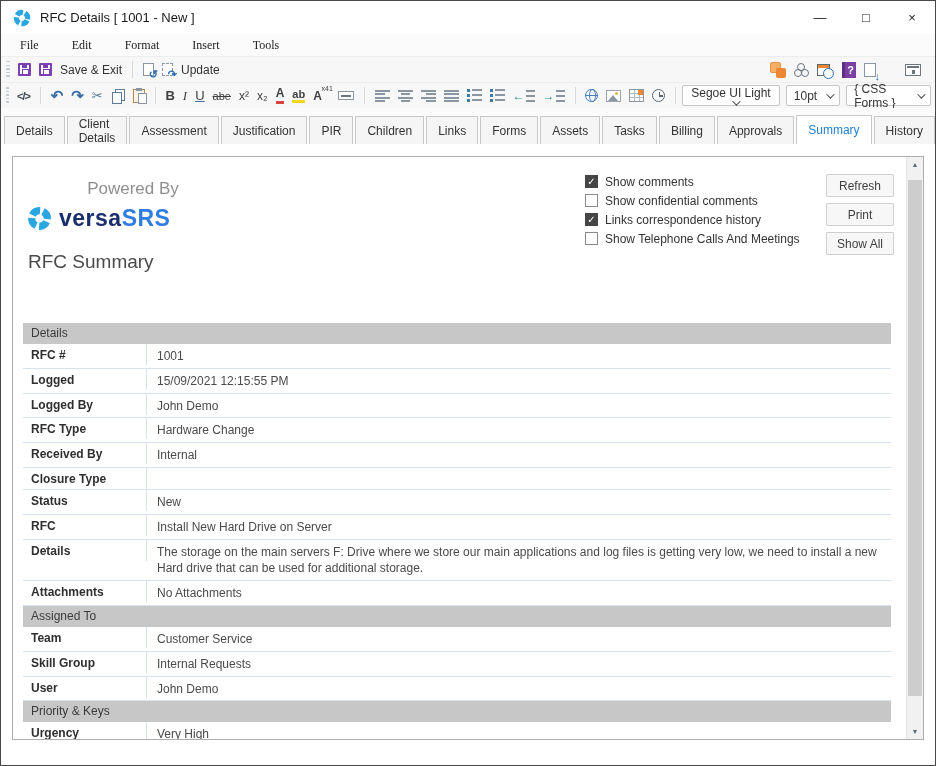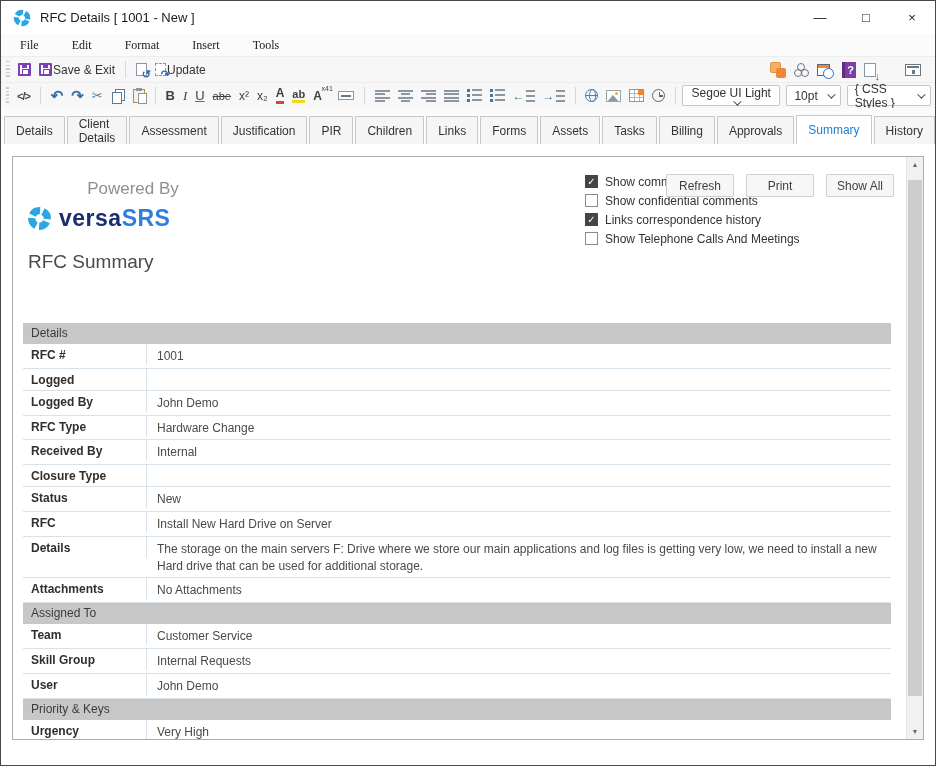--- a/index.html
+++ b/index.html
@@ -18,21 +18,21 @@
   
   .menubar { height:22px; background:#FBFBFB; display:flex; align-items:center; padding-left:12px; flex:0 0 auto;font-family:Liberation Serif, serif; }
   .menu-item { font-size:12px; color:#222; padding:3px 14px 3px 7px; margin-right:12px; }
 
   
   .toolbar { height:26px; background:#F7F7F7; border-top:1px solid #EDEDED; display:flex;
              align-items:center; padding:0 4px; flex:0 0 auto; }
   .grip { width:4px; height:18px; margin:0 4px 0 1px;
           background:repeating-linear-gradient(to bottom,#C2CCD5 0 1.5px,transparent 1.5px 3.6px); }
   .sep { width:1px; height:17px; background:#D8D8D8; margin:0 6px; }
-  .tb-btn { display:flex; align-items:center; gap:1px; padding:2px 4px; border-radius:2px; }
+  .tb-btn { display:flex; align-items:center; gap:8px; padding:2px 4px; border-radius:2px; }
   .tb-label { font-size:12px; color:#333; white-space:nowrap; }
   .spacer { flex:1; }
 
   
   .floppy { width:13px; height:13px; border:2px solid #7C3FB5; border-radius:1px; position:relative; background:#fff; }
   .floppy::before { content:""; position:absolute; top:-1px; left:2px; width:5px; height:4px; background:#7C3FB5; }
   .floppy::after  { content:""; position:absolute; bottom:0; left:2px; width:5px; height:4px;
                     border:1px solid #7C3FB5; border-bottom:none; }
   .page { width:11px; height:13px; border:1px solid #8A97A3; background:#fff; position:relative; }
   .page .ovr { position:absolute; right:-5px; bottom:-5px; color:#2B6CB8; font-size:11px; font-weight:bold; line-height:1; }
@@ -124,21 +124,21 @@
   .brand-srs { font-size:23px; font-weight:800; color:#2F7DE1; letter-spacing:.5px; }
   .page-title { position:absolute; top:94px; left:15px; font-size:19px; color:#4A4A4A; font-weight:400; }
 
   .options { position:absolute; top:15px; left:572px; }
   .opt-row { display:flex; align-items:center; height:19px; }
   .cbx { width:13px; height:13px; border:1px solid #8A8A8A; background:#FFF; margin-right:7px;
          display:flex; align-items:center; justify-content:center; font-size:10px; color:#FFF; flex:0 0 auto; }
   .cbx.checked { background:#454545; border-color:#454545; }
   .opt-label { font-size:12px; color:#333; }
 
-  .action-buttons { position:absolute; top:17px; right:29px; display:flex; flex-direction:row; gap:12px; }
+  .action-buttons { position:absolute; top:17px; right:29px; display:flex; flex-direction:column; gap:6px; }
   .act-btn { width:68px; height:23px; background:#F7F7F7; border:1px solid #CFCFCF; border-radius:1px;
              font-size:12px; color:#3F3F3F; display:flex; align-items:center; justify-content:center; }
 
   .summary-table { position:absolute; top:166px; left:10px; width:868px; font-size:12px; }
   .tsection { background:#C7C7C7; color:#3B3B3B; height:21px; line-height:21px; padding-left:8px; }
   .trow { display:flex; border-bottom:1px solid #D7E2EC; min-height:22px; align-items:flex-start; }
   .tlabel { width:124px; flex:0 0 auto; font-weight:bold; color:#2F2F2F; padding:4px 4px 3px 8px;
             border-right:1px solid #D7E2EC; }
   .tvalue { flex:1; color:#4A4A4A; padding:4px 10px 3px 10px; line-height:1.4; }
 
@@ -317,21 +317,21 @@
     <span class="sep"></span>
     <span class="dd" style="width:125px;flex-direction:column;">
       <span style="flex:1;">Segoe UI Light</span>
         <span class="chev"></span>
     </span>
     <span class="dd" style="margin-left:6px;">
       <span>10pt</span>
         <span class="chev"></span>
     </span>
     <span class="dd" style="margin-left:6px;">
-      <span>{ CSS Styles }</span>
+      <span>{ CSS Forms }</span>
         <span class="chev"></span>
     </span>
   </div>
 
   <div class="tabstrip">
     <span class="tab">Details</span>
     <span class="tab">Client Details</span>
     <span class="tab">Assessment</span>
     <span class="tab">Justification</span>
     <span class="tab">PIR</span>
@@ -387,20 +387,21 @@
     <div class="page-title">RFC Summary</div>
 
     <div class="summary-table">
       <div class="tsection">Details</div>
       <div class="trow">
         <div class="tlabel">RFC #</div>
         <div class="tvalue">1001</div>
       </div>
       <div class="trow">
         <div class="tlabel">Logged</div>
+        <div class="tvalue">15/09/2021 12:15:55 PM</div>
       </div>
       <div class="trow">
         <div class="tlabel">Logged By</div>
         <div class="tvalue">John Demo</div>
       </div>
       <div class="trow">
         <div class="tlabel">RFC Type</div>
         <div class="tvalue">Hardware Change</div>
       </div>
       <div class="trow">

